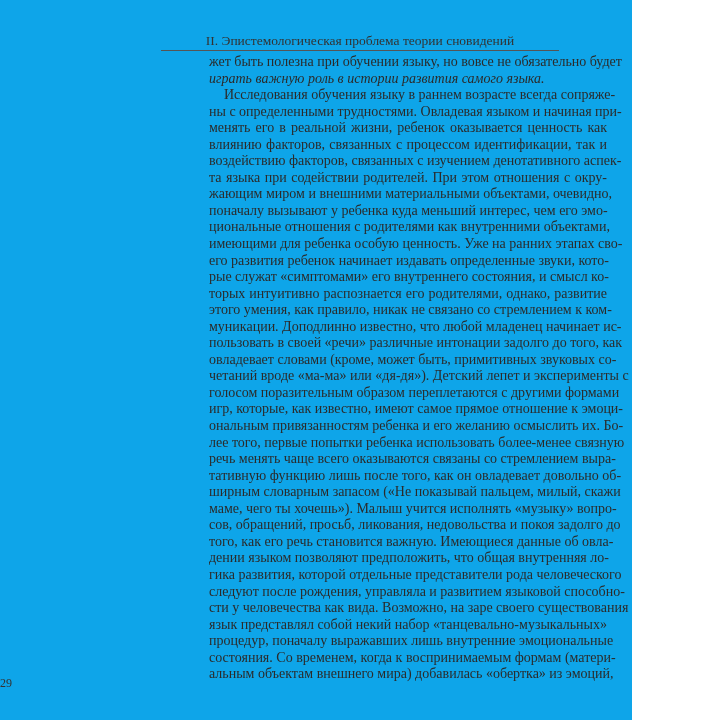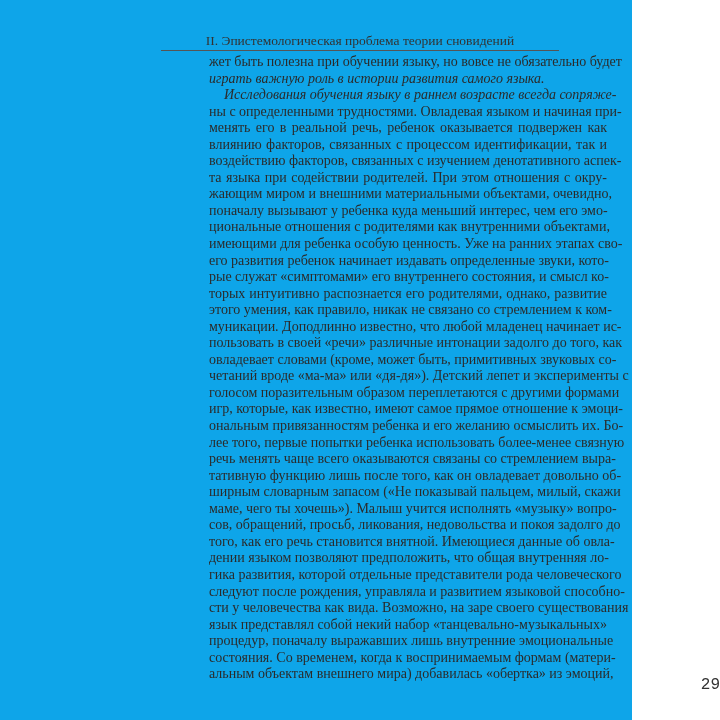--- a/index.html
+++ b/index.html
@@ -20,38 +20,38 @@
     }
     .body-text {
       position: absolute; left: 161px; top: 54px; width: 398px;
       font-size: 14px; line-height: 16.55px; color: #2b2b2b; margin-left: 48px;
     }
     .line {
       display: block; white-space: nowrap; text-align: justify;
       text-align-last: justify; height: 16.55px; overflow: visible;
     }
     .line.last { text-align-last: left; font-style: italic; }
-    .line.indent { text-indent: 15px; font-style: italic; }
+    .line.indent { text-indent: 15px; }
     .page-number {
       position: absolute; left: 0; width: 720px; top: 676px;
-      text-align: right; font-size: 16px; color: #333; font-family: Liberation Mono, monospace;
+      text-align: left; font-size: 12px; color: #333;
     }
   </style>
 </head>
 <body>
 
 <div class="page">
   <div class="running-head">II. Эпистемологическая проблема теории сновидений</div>
   <div class="head-rule"></div>
   <div class="body-text" id="body-text">
       <span class="line">жет быть полезна при обучении языку, но вовсе не обязательно будет</span>
       <span class="line last">играть важную роль в истории развития самого языка.</span>
       <span class="line indent">Исследования обучения языку в раннем возрасте всегда сопряже-</span>
       <span class="line">ны с определенными трудностями. Овладевая языком и начиная при-</span>
-      <span class="line">менять его в реальной речь, ребенок оказывается подвержен как</span>
+      <span class="line">менять его в реальной жизни, ребенок оказывается ценность как</span>
       <span class="line">влиянию факторов, связанных с процессом идентификации, так и</span>
       <span class="line">воздействию факторов, связанных с изучением денотативного аспек-</span>
       <span class="line">та языка при содействии родителей. При этом отношения с окру-</span>
       <span class="line">жающим миром и внешними материальными объектами, очевидно,</span>
       <span class="line">поначалу вызывают у ребенка куда меньший интерес, чем его эмо-</span>
       <span class="line">циональные отношения с родителями как внутренними объектами,</span>
       <span class="line">имеющими для ребенка особую ценность. Уже на ранних этапах сво-</span>
       <span class="line">его развития ребенок начинает издавать определенные звуки, кото-</span>
       <span class="line">рые служат «симптомами» его внутреннего состояния, и смысл ко-</span>
       <span class="line">торых интуитивно распознается его родителями, однако, развитие</span>
@@ -62,21 +62,21 @@
       <span class="line">четаний вроде «ма-ма» или «дя-дя»). Детский лепет и эксперименты с</span>
       <span class="line">голосом поразительным образом переплетаются с другими формами</span>
       <span class="line">игр, которые, как известно, имеют самое прямое отношение к эмоци-</span>
       <span class="line">ональным привязанностям ребенка и его желанию осмыслить их. Бо-</span>
       <span class="line">лее того, первые попытки ребенка использовать более-менее связную</span>
       <span class="line">речь менять чаще всего оказываются связаны со стремлением выра-</span>
       <span class="line">тативную функцию лишь после того, как он овладевает довольно об-</span>
       <span class="line">ширным словарным запасом («Не показывай пальцем, милый, скажи</span>
       <span class="line">маме, чего ты хочешь»). Малыш учится исполнять «музыку» вопро-</span>
       <span class="line">сов, обращений, просьб, ликования, недовольства и покоя задолго до</span>
-      <span class="line">того, как его речь становится внятной. Имеющиеся данные об овла-</span>
+      <span class="line">того, как его речь становится важную. Имеющиеся данные об овла-</span>
       <span class="line">дении языком позволяют предположить, что общая внутренняя ло-</span>
       <span class="line">гика развития, которой отдельные представители рода человеческого</span>
       <span class="line">следуют после рождения, управляла и развитием языковой способно-</span>
       <span class="line">сти у человечества как вида. Возможно, на заре своего существования</span>
       <span class="line">язык представлял собой некий набор «танцевально-музыкальных»</span>
       <span class="line">процедур, поначалу выражавших лишь внутренние эмоциональные</span>
       <span class="line">состояния. Со временем, когда к воспринимаемым формам (матери-</span>
       <span class="line">альным объектам внешнего мира) добавилась «обертка» из эмоций,</span>
     </div>
   <div class="page-number">29</div>

